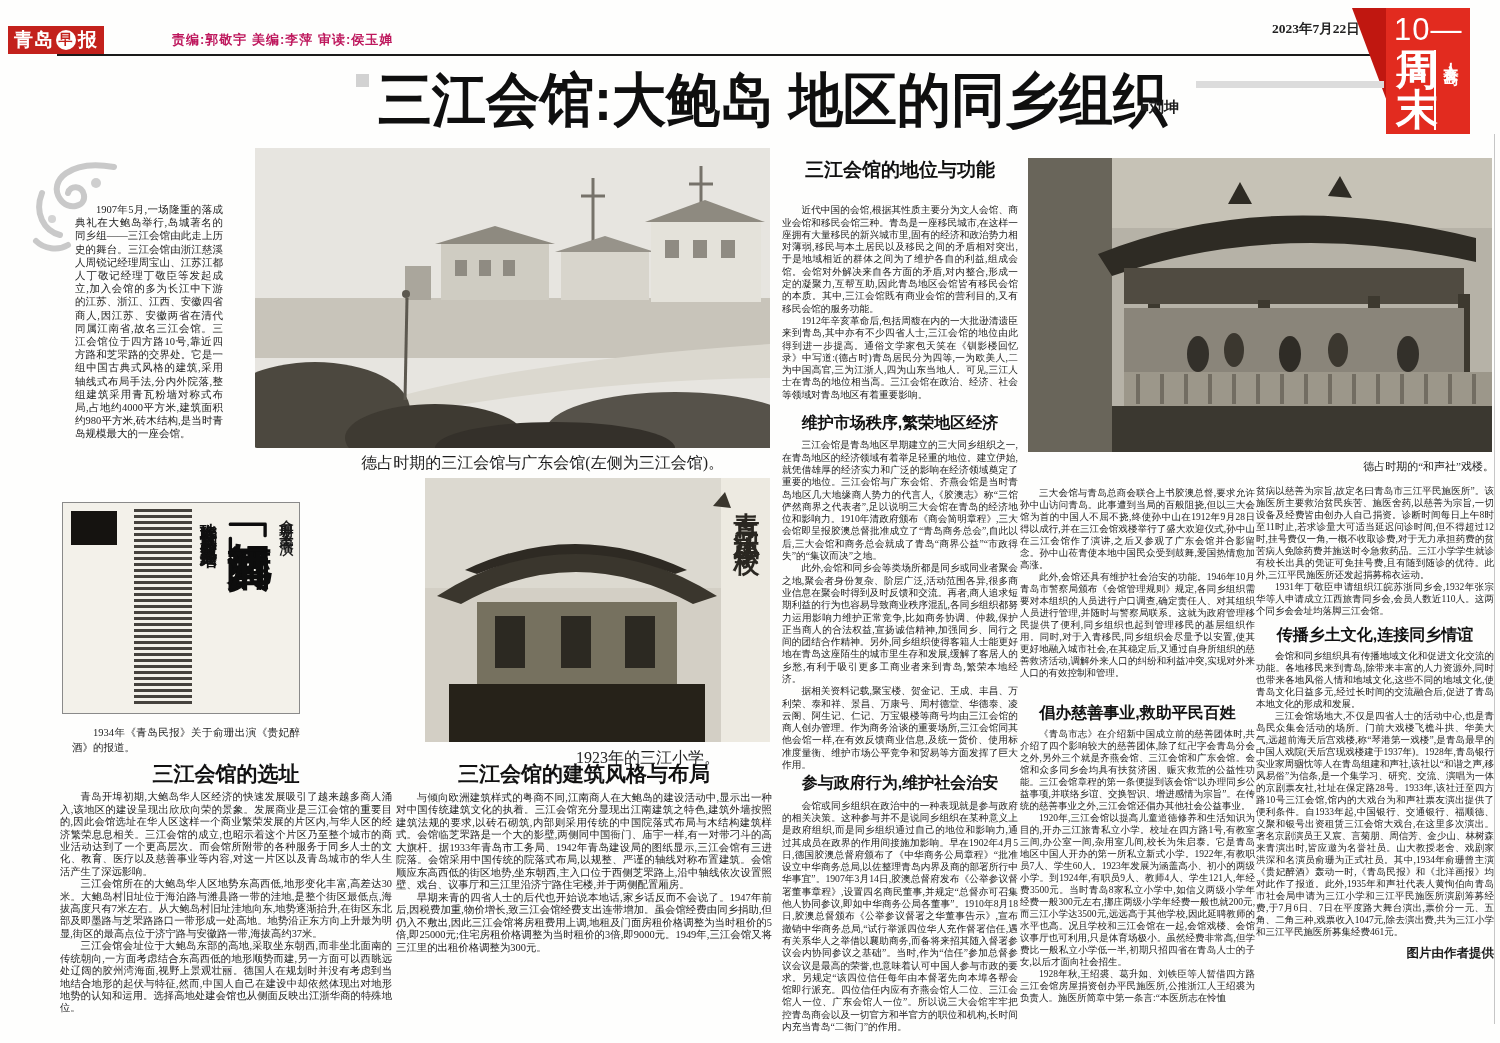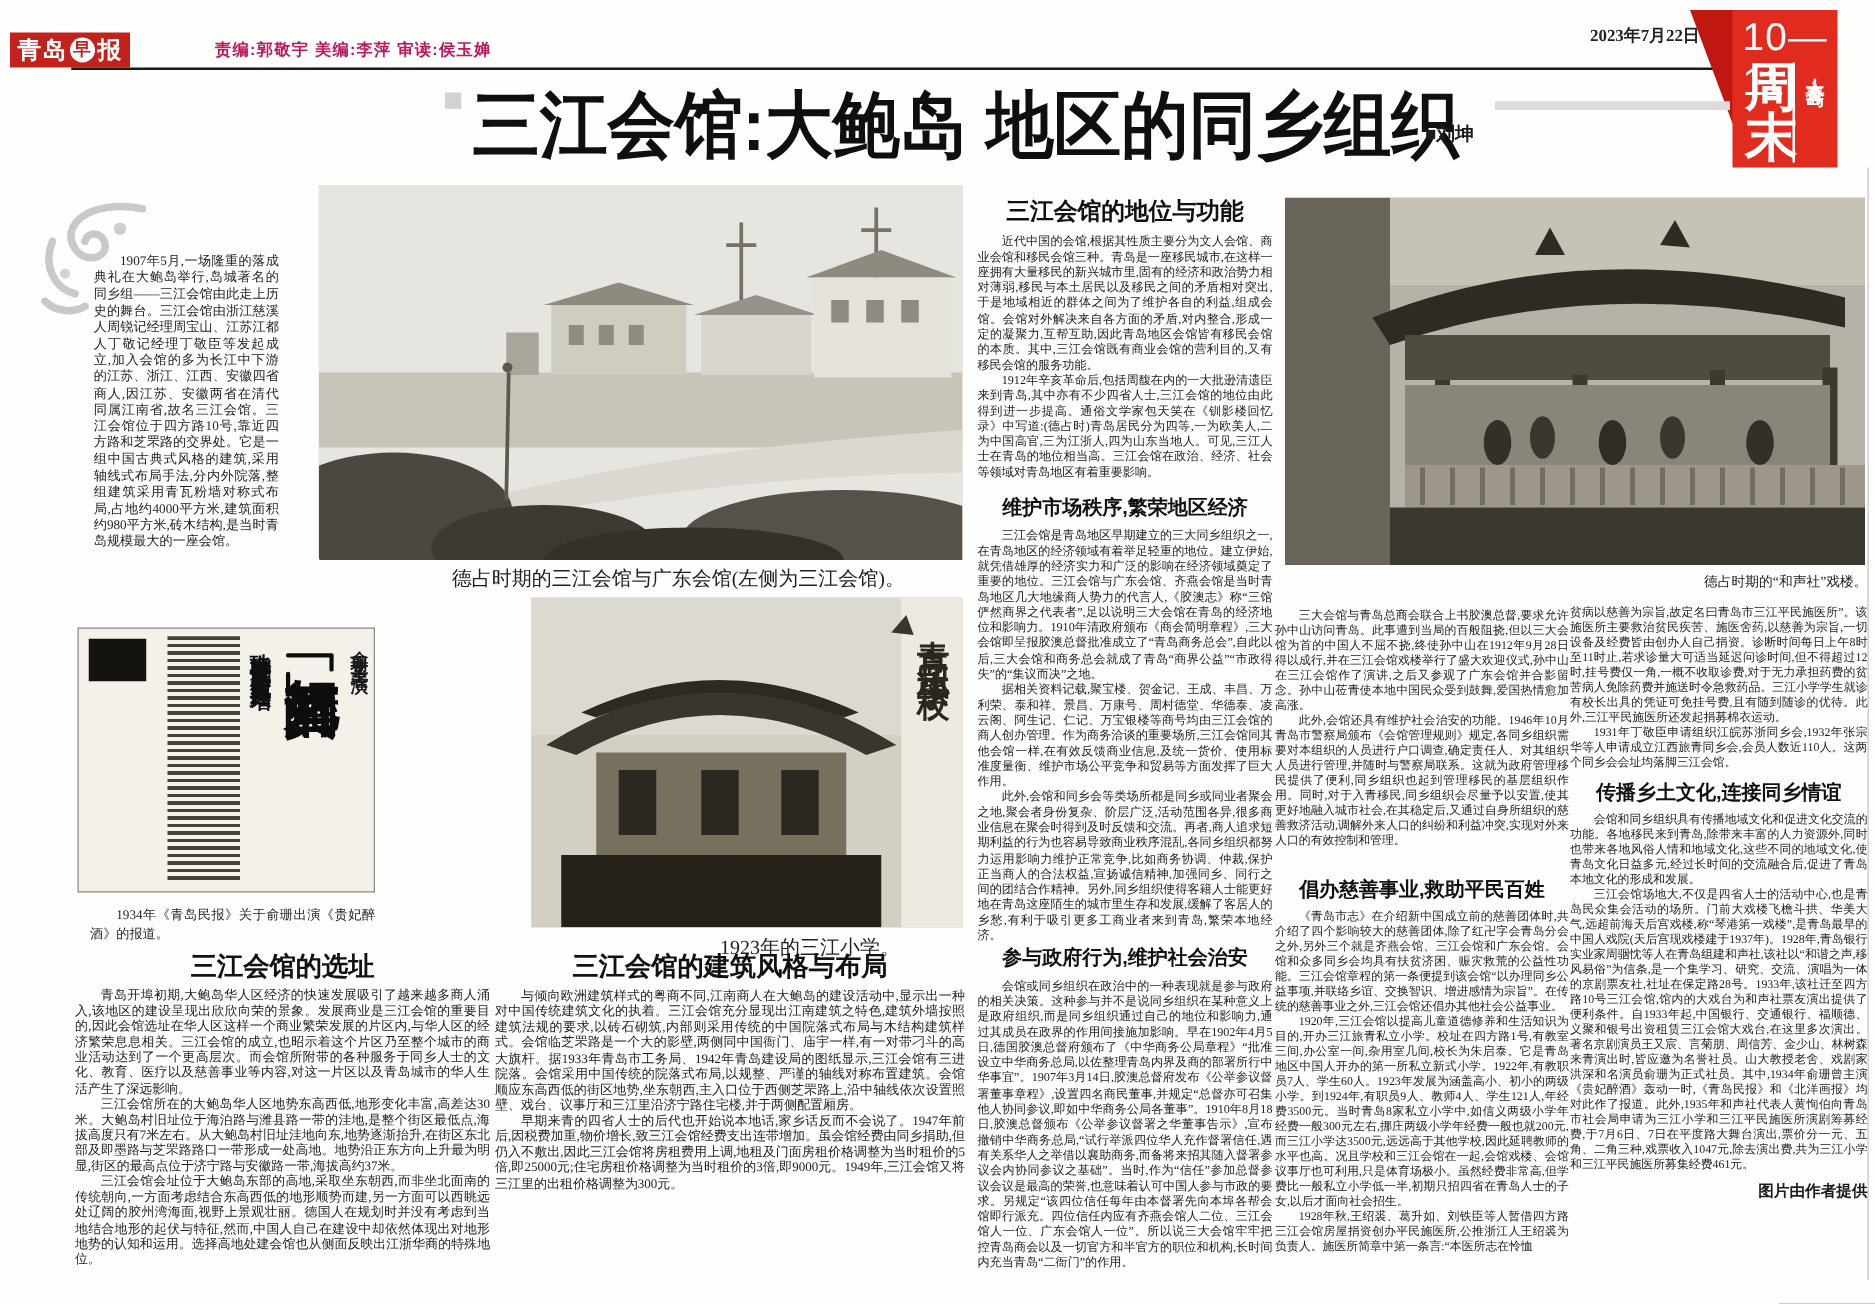--- a/index.html
+++ b/index.html
@@ -38,21 +38,21 @@
   .col{position:absolute;text-align:justify;}
   .col p{margin:0;text-indent:2em;}
   .col p.noindent{text-indent:0;}
   .shead{font-family:"Liberation Sans",sans-serif;font-weight:700;text-align:center;color:#111;}
   #col-intro{left:75px;top:203px;width:148px;font-size:10.5px;line-height:13.2px;}
   #sec-location{left:60px;top:768px;width:332px;font-size:10.3px;line-height:12.4px;}
   #sec-location .shead{font-size:21px;margin:0 0 11px;}
   #sec-architecture{left:396px;top:768px;width:376px;font-size:10.4px;line-height:12.5px;}
   #sec-architecture .shead{font-size:21px;margin:0 0 11px;}
   #col3{left:782px;top:164px;width:236px;font-size:9.7px;line-height:12.3px;}
-  #col3 .shead.big{font-size:19px;margin:0 0 12px;}
+  #col3 .shead.big{font-size:19px;margin:0 0 28px;}
   #col3 .shead.small{font-size:16px;margin:6px 0 10px;}
   #col4{left:1020px;top:487px;width:235px;font-size:9.5px;line-height:12px;}
   #col4 .shead.small{font-size:16px;margin:28px 0 9px;}
   #col5{left:1256px;top:460px;width:238px;font-size:9.5px;line-height:12px;}
   #col5 .shead.small{font-size:16px;margin:12px 0 9px;}
   .caption{font-size:16px;color:#1f1f1f;}
   .cap-right{text-align:right;}
   #cap-photo1{position:absolute;left:358px;top:453px;width:366px;}
   #cap-photo2{position:absolute;left:460px;top:748px;width:260px;}
   #col5 .photo-cap{text-align:right;margin:0 0 13px;font-size:11px;}
@@ -243,22 +243,22 @@
 
   <div class="col" id="col3">
     <h2 class="shead big">三江会馆的地位与功能</h2>
     <div>
         <p>近代中国的会馆,根据其性质主要分为文人会馆、商业会馆和移民会馆三种。青岛是一座移民城市,在这样一座拥有大量移民的新兴城市里,固有的经济和政治势力相对薄弱,移民与本土居民以及移民之间的矛盾相对突出,于是地域相近的群体之间为了维护各自的利益,组成会馆。会馆对外解决来自各方面的矛盾,对内整合,形成一定的凝聚力,互帮互助,因此青岛地区会馆皆有移民会馆的本质。其中,三江会馆既有商业会馆的营利目的,又有移民会馆的服务功能。</p>
         <p>1912年辛亥革命后,包括周馥在内的一大批逊清遗臣来到青岛,其中亦有不少四省人士,三江会馆的地位由此得到进一步提高。通俗文学家包天笑在《钏影楼回忆录》中写道:(德占时)青岛居民分为四等,一为欧美人,二为中国高官,三为江浙人,四为山东当地人。可见,三江人士在青岛的地位相当高。三江会馆在政治、经济、社会等领域对青岛地区有着重要影响。</p>
       </div>
     <h3 class="shead small" style="margin-top:16px;">维护市场秩序,繁荣地区经济</h3>
     <div>
         <p>三江会馆是青岛地区早期建立的三大同乡组织之一,在青岛地区的经济领域有着举足轻重的地位。建立伊始,就凭借雄厚的经济实力和广泛的影响在经济领域奠定了重要的地位。三江会馆与广东会馆、齐燕会馆是当时青岛地区几大地缘商人势力的代言人,《胶澳志》称“三馆俨然商界之代表者”,足以说明三大会馆在青岛的经济地位和影响力。1910年清政府颁布《商会简明章程》,三大会馆即呈报胶澳总督批准成立了“青岛商务总会”,自此以后,三大会馆和商务总会就成了青岛“商界公益”“市政得失”的“集议而决”之地。</p>
+        <p>此外,会馆和同乡会等类场所都是同乡或同业者聚会之地,聚会者身份复杂、阶层广泛,活动范围各异,很多商业信息在聚会时得到及时反馈和交流。再者,商人追求短期利益的行为也容易导致商业秩序混乱,各同乡组织都努力运用影响力维护正常竞争,比如商务协调、仲裁,保护正当商人的合法权益,宣扬诚信精神,加强同乡、同行之间的团结合作精神。另外,同乡组织使得客籍人士能更好地在青岛这座陌生的城市里生存和发展,缓解了客居人的乡愁,有利于吸引更多工商业者来到青岛,繁荣本地经济。</p>
         <p>据相关资料记载,聚宝楼、贺金记、王成、丰昌、万利荣、泰和祥、景昌、万康号、周村德堂、华德泰、凌云阁、阿生记、仁记、万宝银楼等商号均由三江会馆的商人创办管理。作为商务洽谈的重要场所,三江会馆同其他会馆一样,在有效反馈商业信息,及统一货价、使用标准度量衡、维护市场公平竞争和贸易等方面发挥了巨大作用。</p>
-        <p>此外,会馆和同乡会等类场所都是同乡或同业者聚会之地,聚会者身份复杂、阶层广泛,活动范围各异,很多商业信息在聚会时得到及时反馈和交流。再者,商人追求短期利益的行为也容易导致商业秩序混乱,各同乡组织都努力运用影响力维护正常竞争,比如商务协调、仲裁,保护正当商人的合法权益,宣扬诚信精神,加强同乡、同行之间的团结合作精神。另外,同乡组织使得客籍人士能更好地在青岛这座陌生的城市里生存和发展,缓解了客居人的乡愁,有利于吸引更多工商业者来到青岛,繁荣本地经济。</p>
       </div>
     <h3 class="shead small">参与政府行为,维护社会治安</h3>
     <div>
         <p>会馆或同乡组织在政治中的一种表现就是参与政府的相关决策。这种参与并不是说同乡组织在某种意义上是政府组织,而是同乡组织通过自己的地位和影响力,通过其成员在政界的作用间接施加影响。早在1902年4月5日,德国胶澳总督府颁布了《中华商务公局章程》“批准设立中华商务总局,以佐整理青岛内界及商的部署所行中华事宜”。1907年3月14日,胶澳总督府发布《公举参议督署董事章程》,设置四名商民董事,并规定“总督亦可召集他人协同参议,即如中华商务公局各董事”。1910年8月18日,胶澳总督颁布《公举参议督署之华董事告示》,宣布撤销中华商务总局,“试行举派四位华人充作督署信任,遇有关系华人之举借以襄助商务,而备将来招其随入督署参议会内协同参议之基础”。当时,作为“信任”参加总督参议会议是最高的荣誉,也意味着认可中国人参与市政的要求。另规定“该四位信任每年由本督署先向本埠各帮会馆即行派充。四位信任内应有齐燕会馆人二位、三江会馆人一位、广东会馆人一位”。所以说三大会馆牢牢把控青岛商会以及一切官方和半官方的职位和机构,长时间内充当青岛“二衙门”的作用。</p>
       </div>
   </div>
 
   <div class="col" id="col4">
     <div>
         <p>三大会馆与青岛总商会联合上书胶澳总督,要求允许孙中山访问青岛。此事遭到当局的百般阻挠,但以三大会馆为首的中国人不屈不挠,终使孙中山在1912年9月28日得以成行,并在三江会馆戏楼举行了盛大欢迎仪式,孙中山在三江会馆作了演讲,之后又参观了广东会馆并合影留念。孙中山莅青使本地中国民众受到鼓舞,爱国热情愈加高涨。</p>

